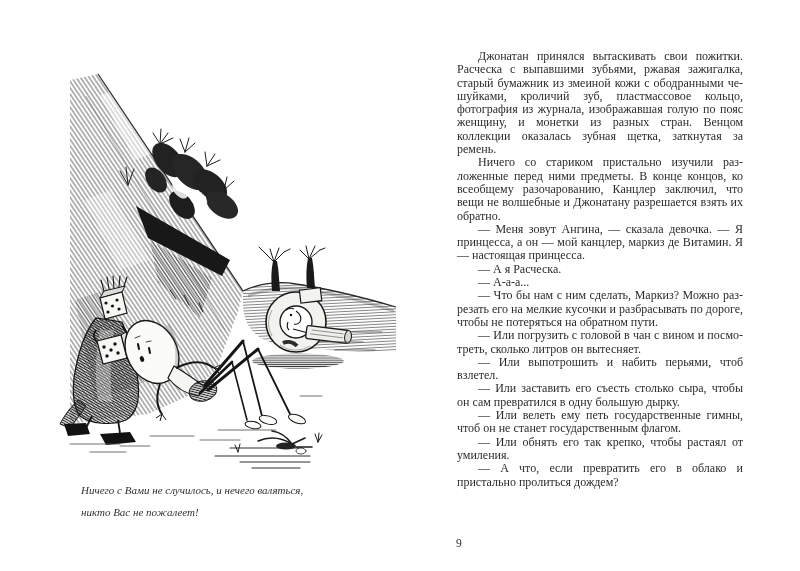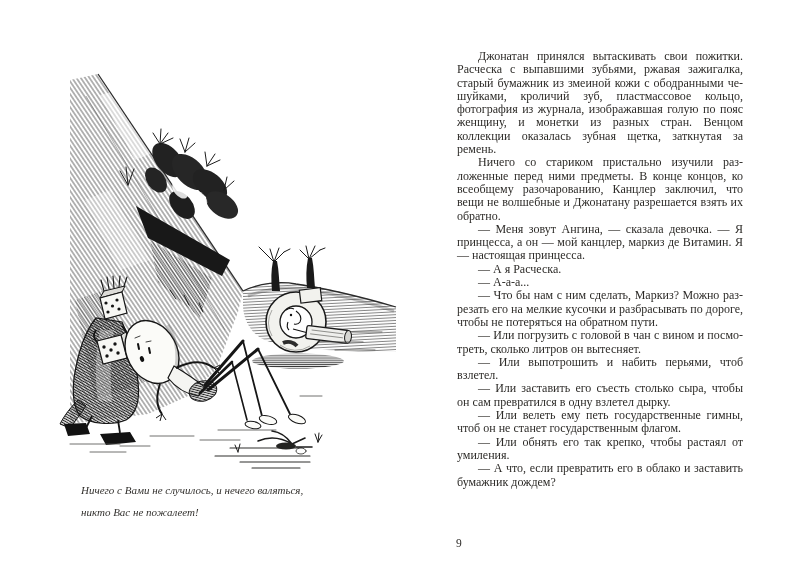--- a/index.html
+++ b/index.html
@@ -215,21 +215,21 @@
   <div>
     <div class="text-col">
       <p>Джонатан принялся вытаскивать свои пожитки. Расческа с выпавшими зубьями, ржавая зажигалка, старый бумажник из змеиной кожи с ободранными че­шуйками, кроличий зуб, пластмассовое кольцо, фотогра­фия из журнала, изображавшая голую по пояс женщину, и монетки из разных стран. Венцом коллекции оказа­лась зубная щетка, заткнутая за ремень.</p>
       <p>Ничего со стариком пристально изучили раз­ложенные перед ними предметы. В конце концов, ко всеобщему разочарованию, Канцлер заключил, что вещи не волшебные и Джонатану разрешается взять их обратно.</p>
       <p>— Меня зовут Ангина, — сказала девочка. — Я прин­цесса, а он — мой канцлер, маркиз де Витамин. Я — на­стоящая принцесса.</p>
       <p>— А я Расческа.</p>
       <p>— А-а-а...</p>
       <p>— Что бы нам с ним сделать, Маркиз? Можно раз­резать его на мелкие кусочки и разбрасывать по дороге, чтобы не потеряться на обратном пути.</p>
       <p>— Или погрузить с головой в чан с вином и посмо­треть, сколько литров он вытесняет.</p>
       <p>— Или выпотрошить и набить перьями, чтоб взлетел.</p>
-      <p>— Или заставить его съесть столько сыра, чтобы он сам превратился в одну взлетел дырку.</p>
+      <p>— Или заставить его съесть столько сыра, чтобы он сам превратился в одну большую дырку.</p>
       <p>— Или велеть ему петь государственные гимны, чтоб он не станет государственным флагом.</p>
       <p>— Или обнять его так крепко, чтобы растаял от уми­ления.</p>
-      <p>— А что, если превратить его в облако и заставить бумажник дождем?</p>
+      <p>— А что, если превратить его в облако и пристально пролиться дождем?</p>
     </div>
     <div class="pagenum">9</div>
   </div>
 
 </div>
 
 </body></html>

